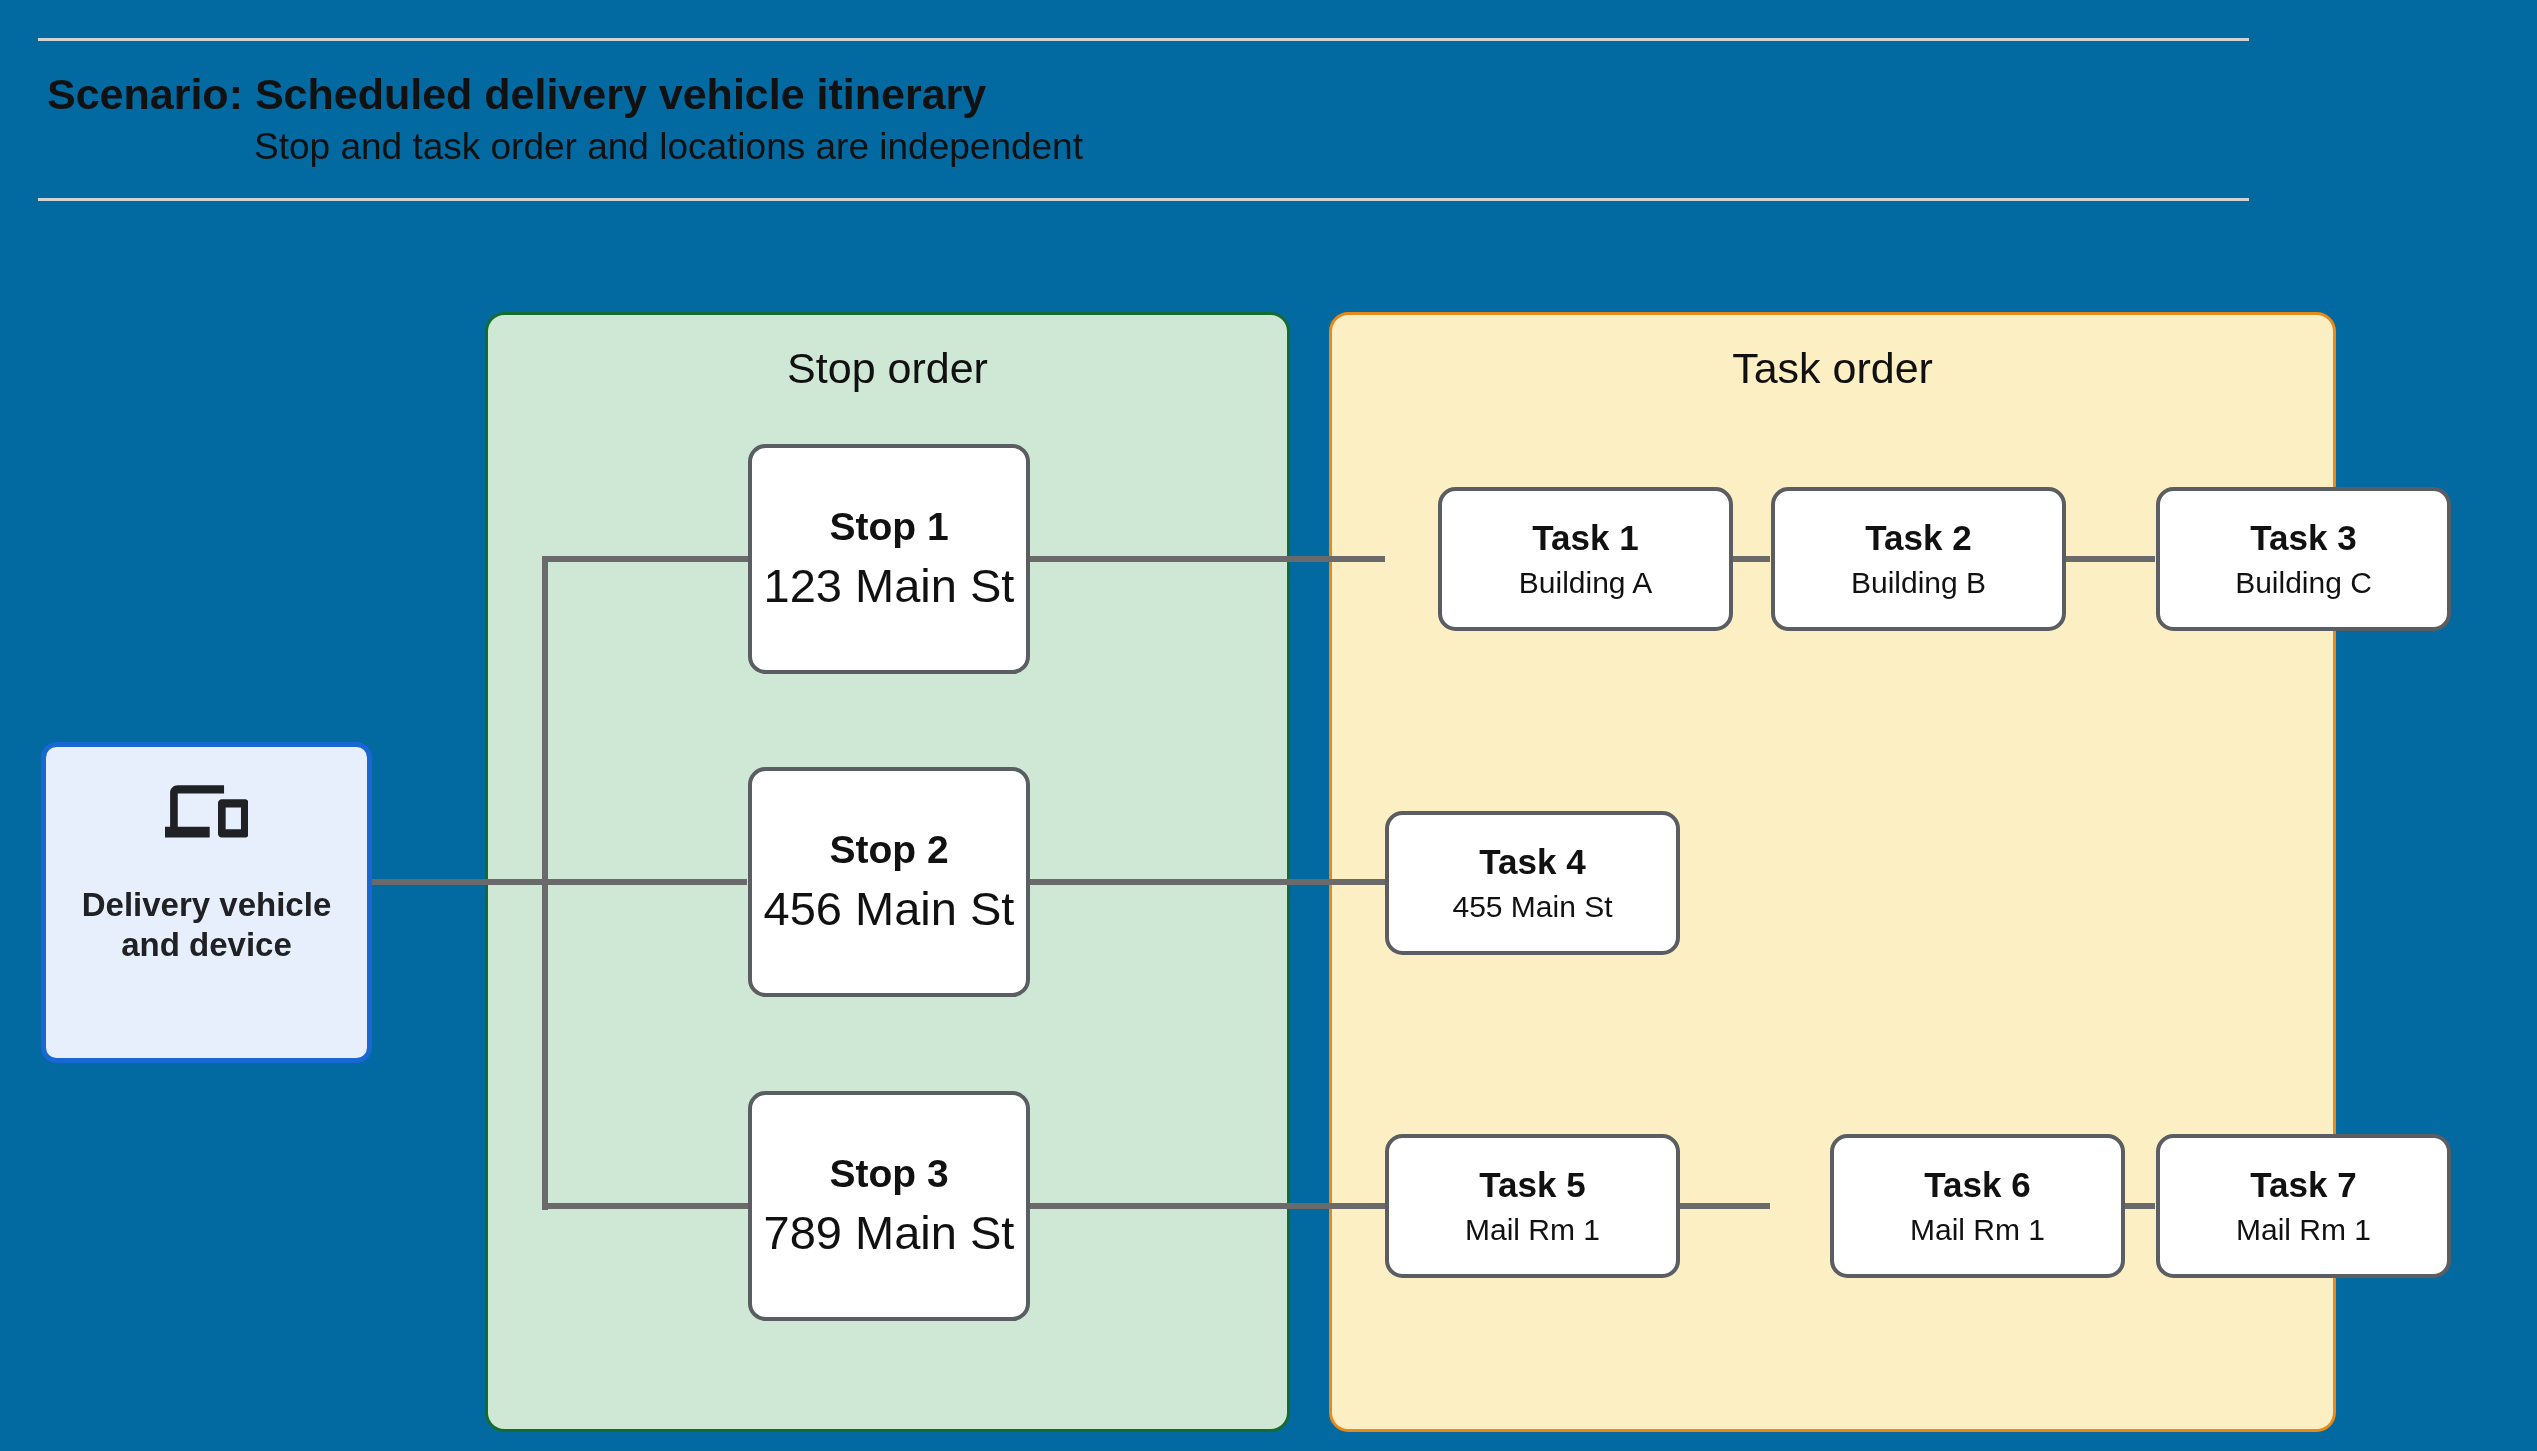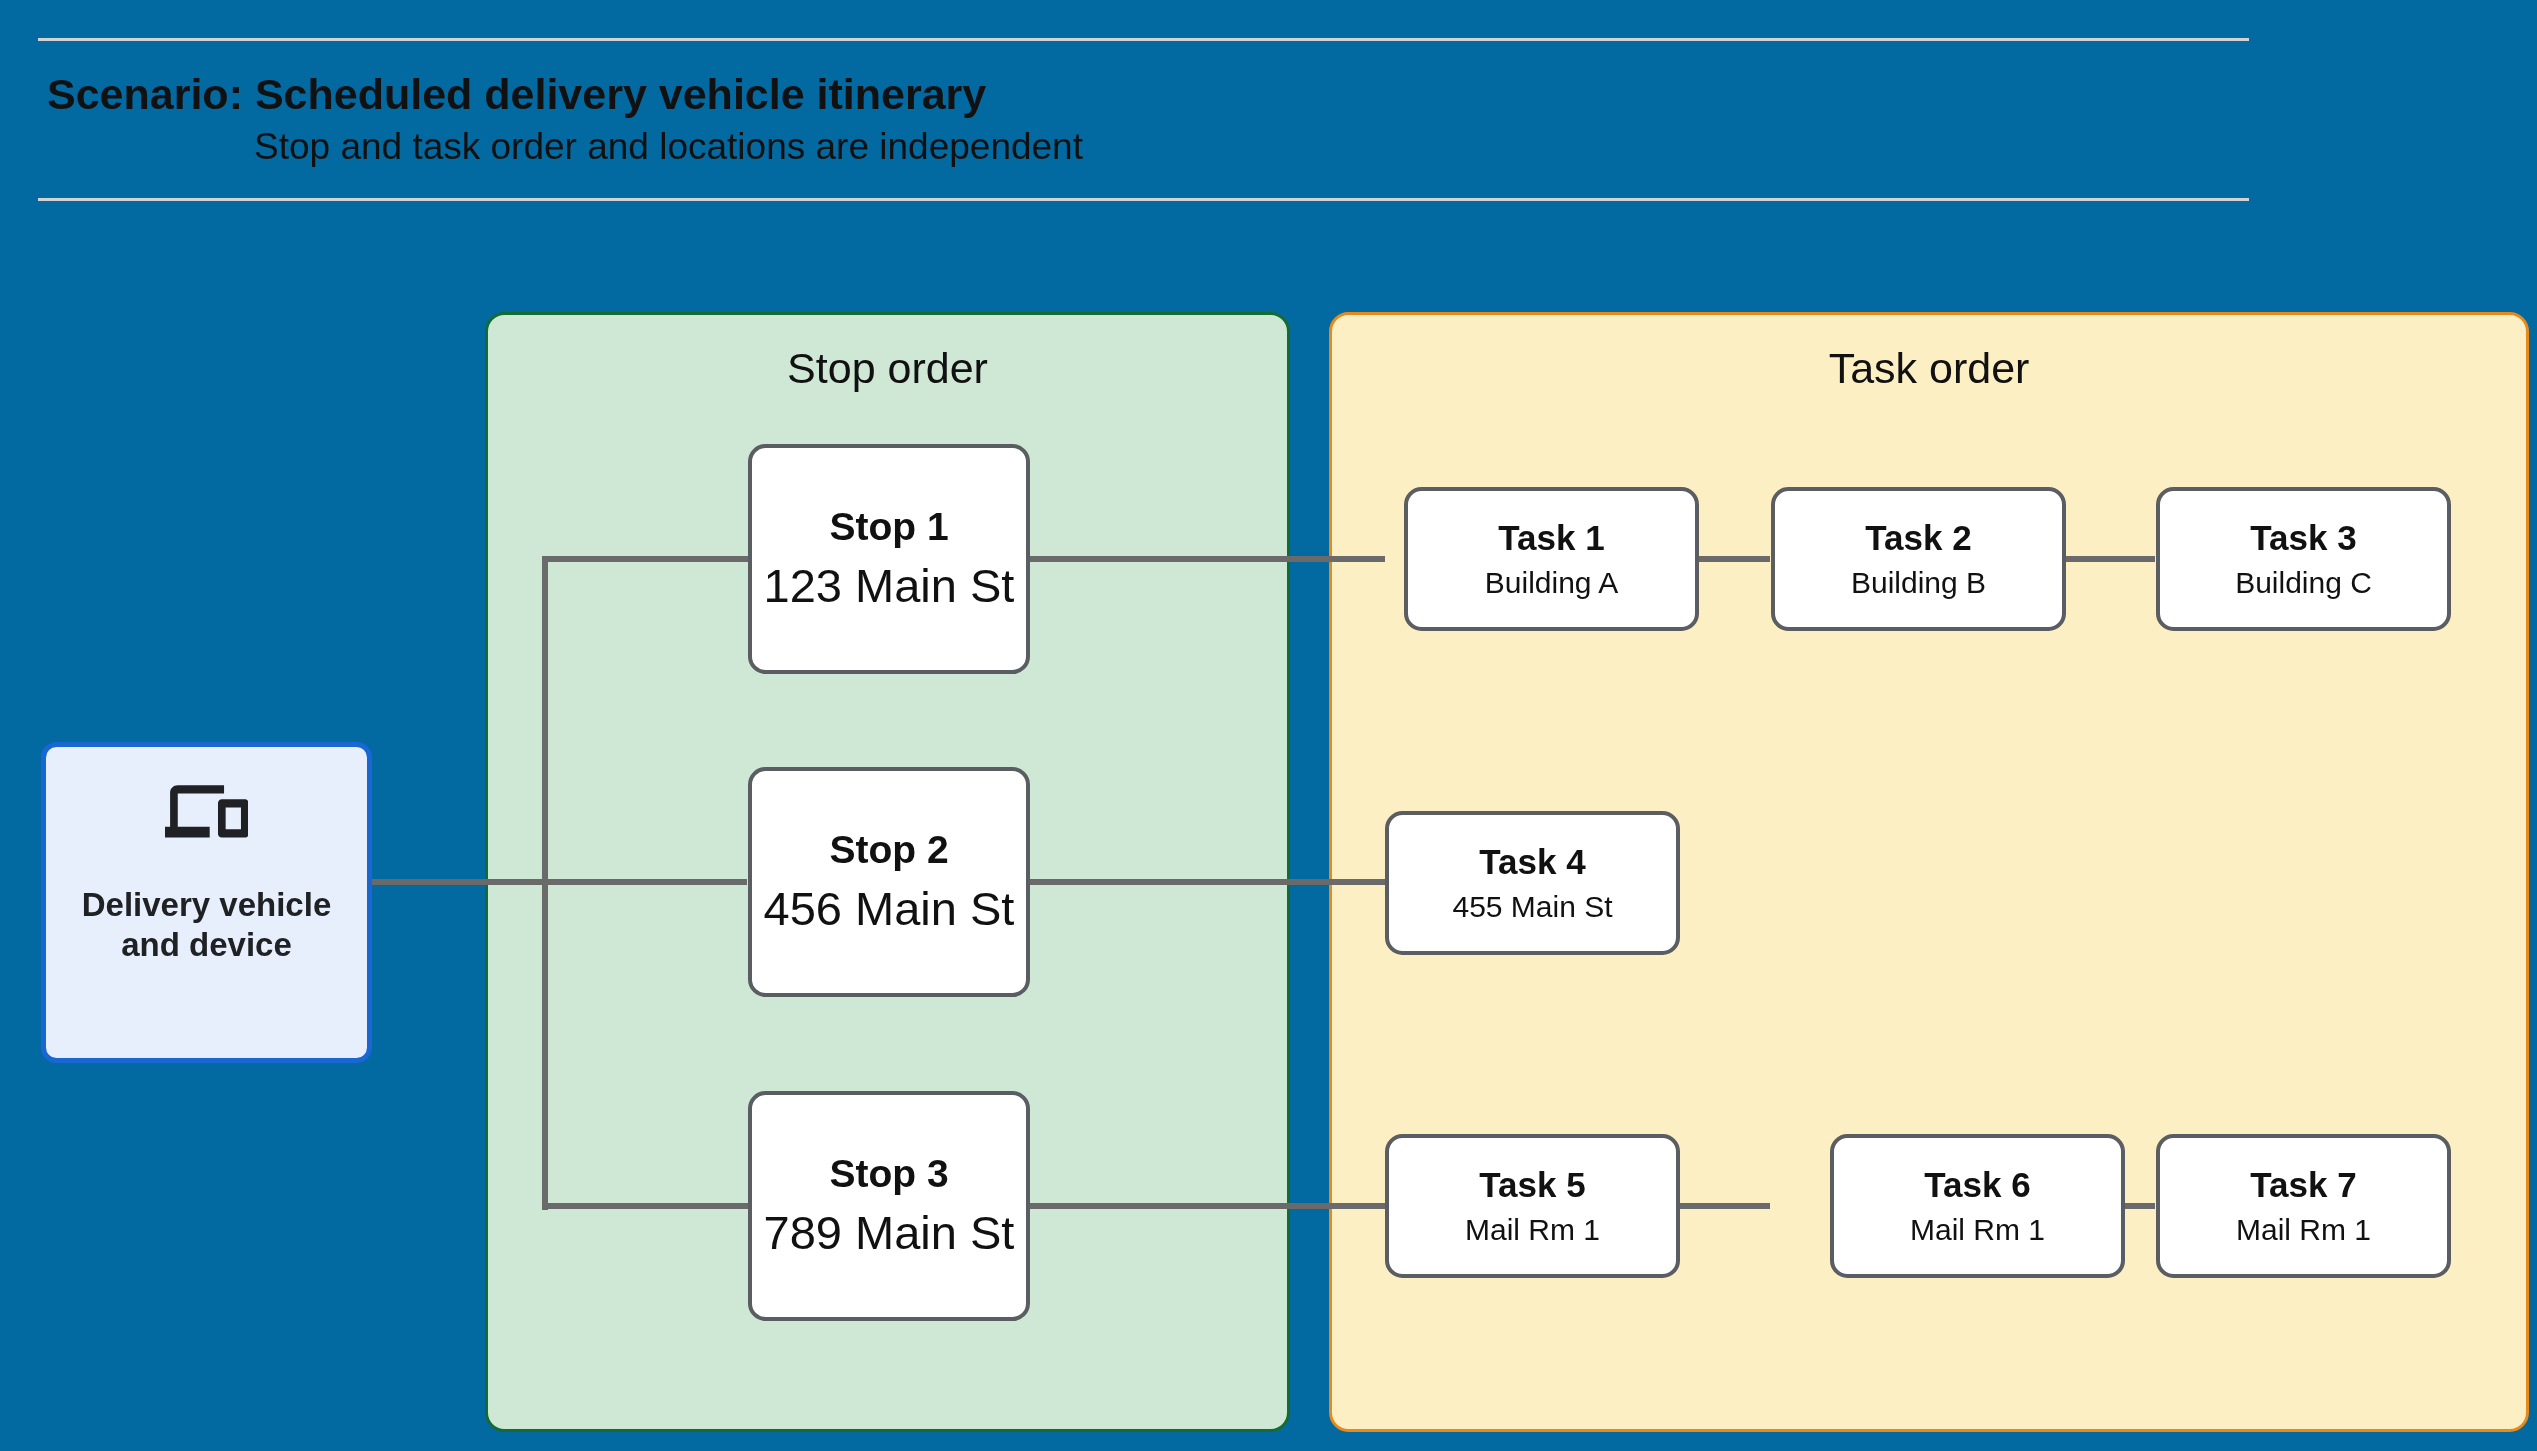--- a/index.html
+++ b/index.html
@@ -20,21 +20,21 @@
   .subtitle{
     position:absolute;left:254px;top:126px;
     font-size:37px;font-weight:400;color:#111;
     white-space:nowrap;
   }
   .panel{
     position:absolute;top:312px;height:1120px;
     border-radius:19.4px;box-sizing:border-box;
   }
   .panel-stop{left:485px;width:805px;background:#cfe8d6;border:3.9px solid #146c31;}
-  .panel-task{left:1329px;width:1200px;background:#fcefc3;border:3.9px solid #e8891b;}
+  .panel-task{left:1329px;width:1007px;background:#fcefc3;border:3.9px solid #e8891b;}
   .panel-title{
     position:absolute;top:29px;left:0;right:0;
     text-align:center;font-size:43px;font-weight:400;color:#111;
   }
   .conn{position:absolute;background:#6a6a6a;}
   .vehicle-box{
     position:absolute;left:41px;top:742px;width:331px;height:321px;
     background:#e8effc;border:5.8px solid #1967d2;border-radius:15.5px;
     box-sizing:border-box;
     display:flex;flex-direction:column;align-items:center;
@@ -109,21 +109,21 @@
       <div class="node stop-node" style="left: 748px; top: 767px;">
         <div class="node-title">Stop 2</div>
         <div class="node-sub">456 Main St</div>
       </div>
       <div class="node stop-node" style="left: 748px; top: 1091px;">
         <div class="node-title">Stop 3</div>
         <div class="node-sub">789 Main St</div>
       </div>
     </div>
   <div id="tasks-layer">
-      <div class="node task-node" style="left: 1404px; top: 487px;">
+      <div class="node task-node" style="left: 1438px; top: 487px;">
         <div class="node-title">Task 1</div>
         <div class="node-sub">Building A</div>
       </div>
       <div class="node task-node" style="left: 1771px; top: 487px;">
         <div class="node-title">Task 2</div>
         <div class="node-sub">Building B</div>
       </div>
       <div class="node task-node" style="left: 2156px; top: 487px;">
         <div class="node-title">Task 3</div>
         <div class="node-sub">Building C</div>

